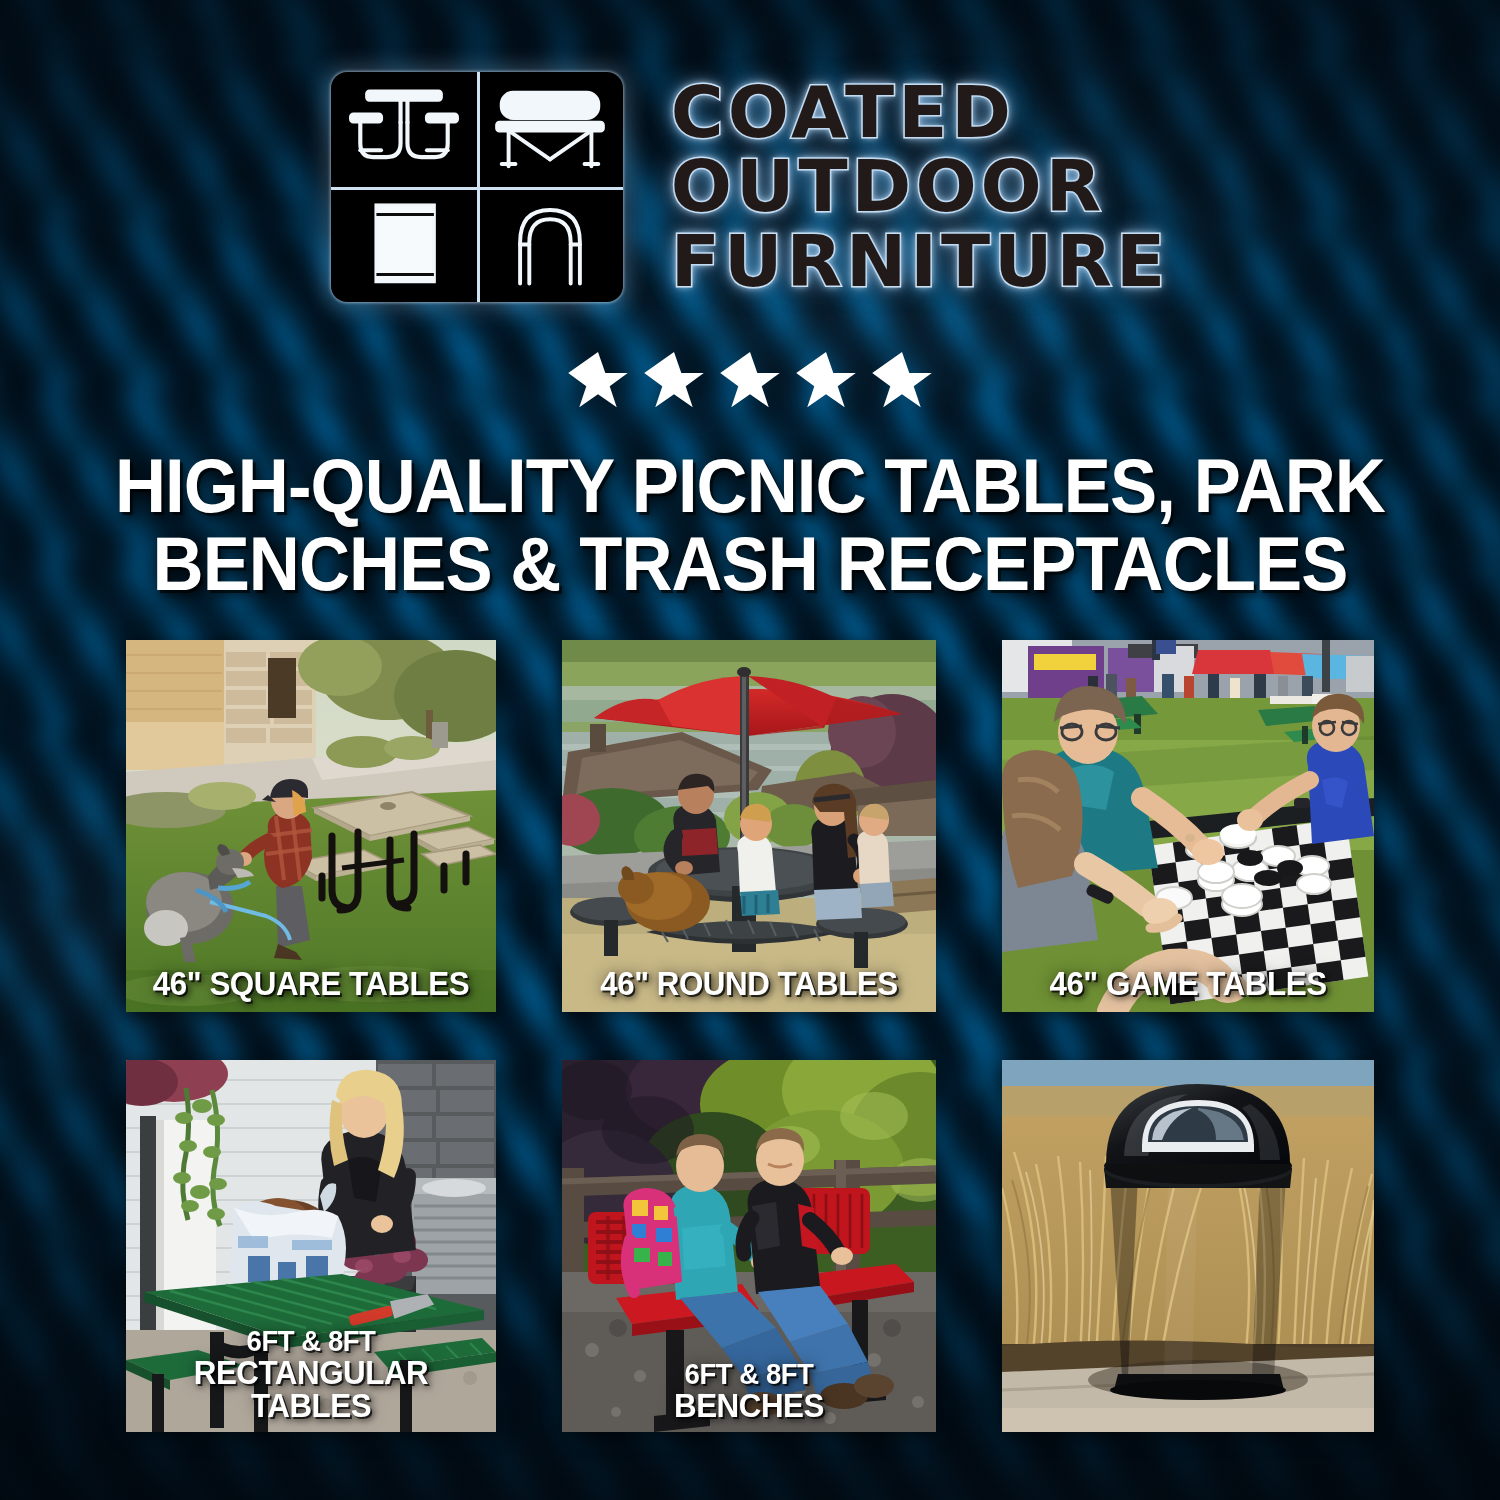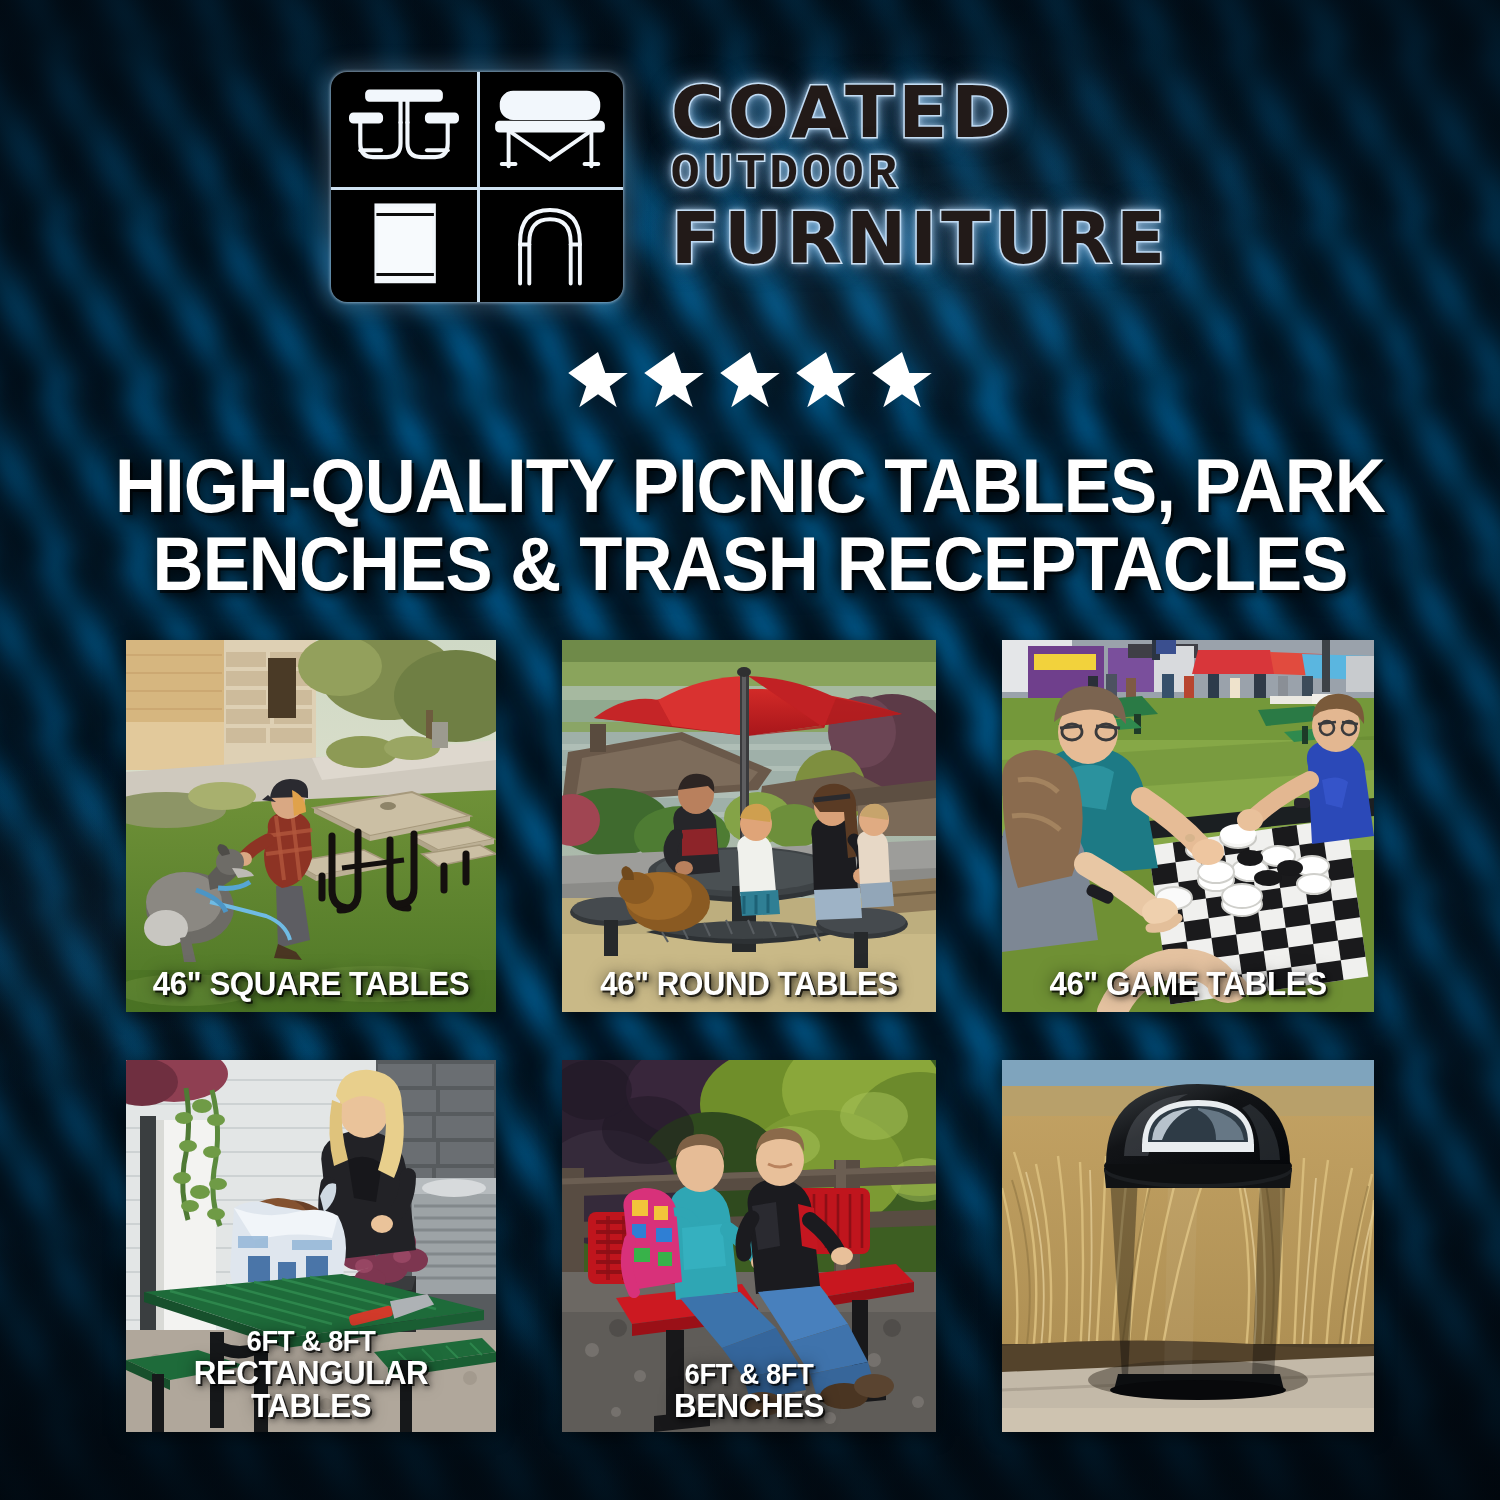--- a/index.html
+++ b/index.html
@@ -105,21 +105,21 @@
     letter-spacing:4px;
     line-height:.95;
     -webkit-text-stroke:3px #e9f2fa;
     paint-order:stroke fill;
     text-shadow:
       0 0 6px rgba(200,225,250,.95),
       0 0 14px rgba(150,195,235,.75),
       0 0 26px rgba(110,165,215,.55);
   }
   .l1 { font-size:72px; }
-  .l2 { font-size:48px;font-family:Liberation Mono, monospace; }
+  .l2 { font-size:72px; }
   .l3 { font-size:72px; }
 
   
   .stars {
     position:absolute; top:352px; left:0; width:1500px;
     display:flex; justify-content:center; gap:14px;
   }
   .star {
     width:62px; height:60px;
     background:#fff;

